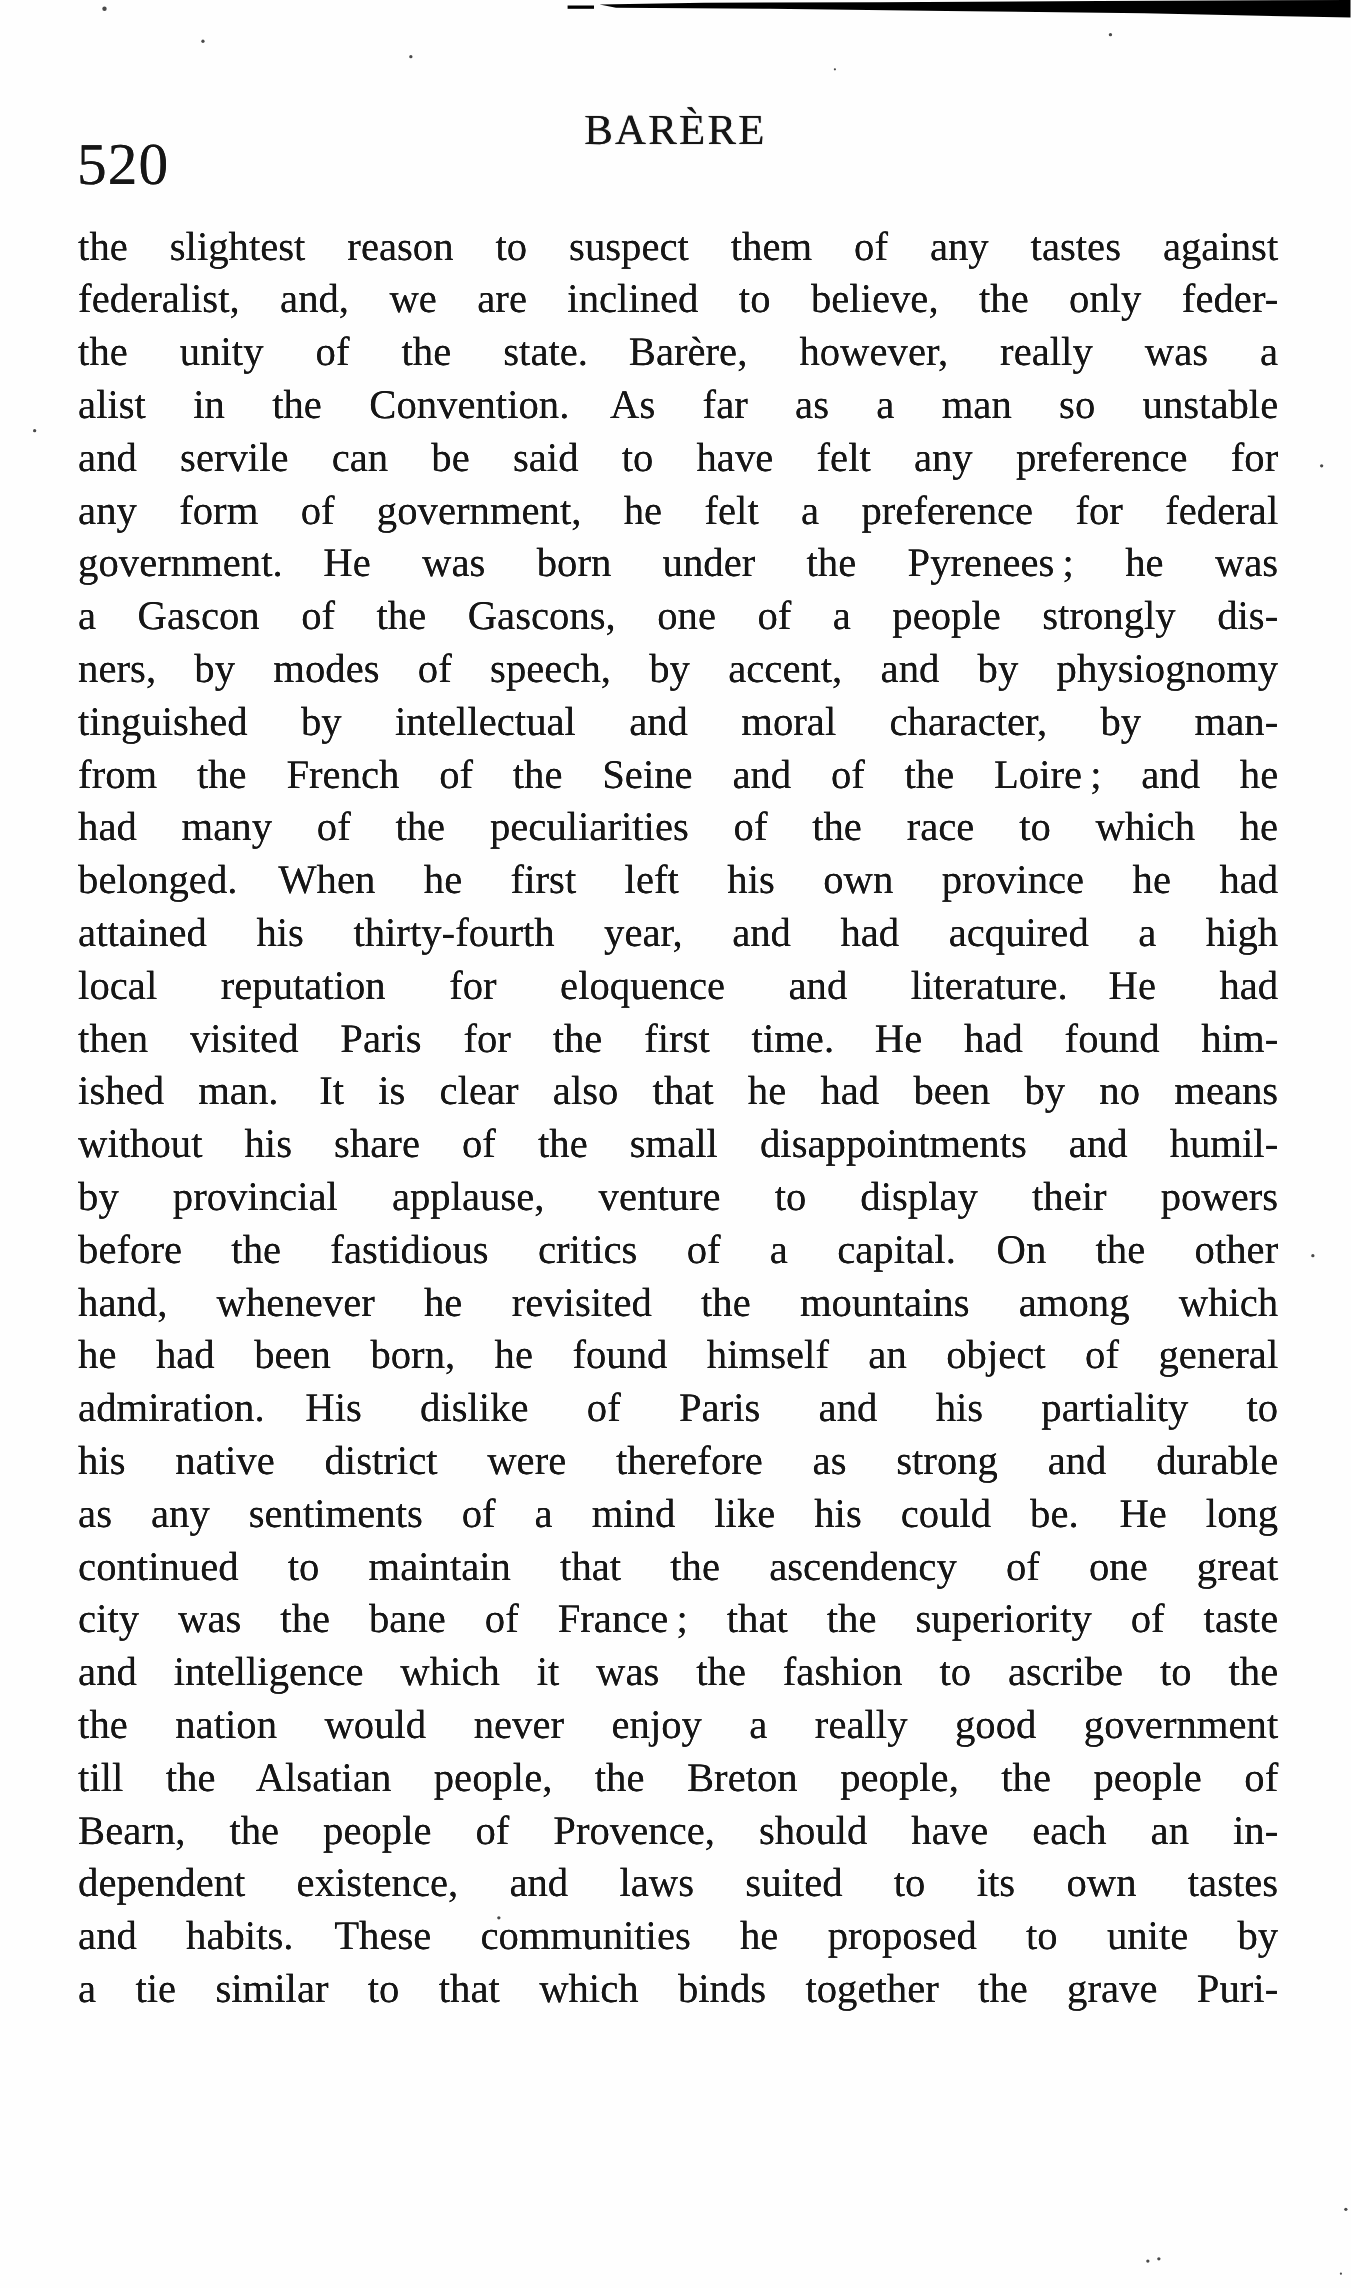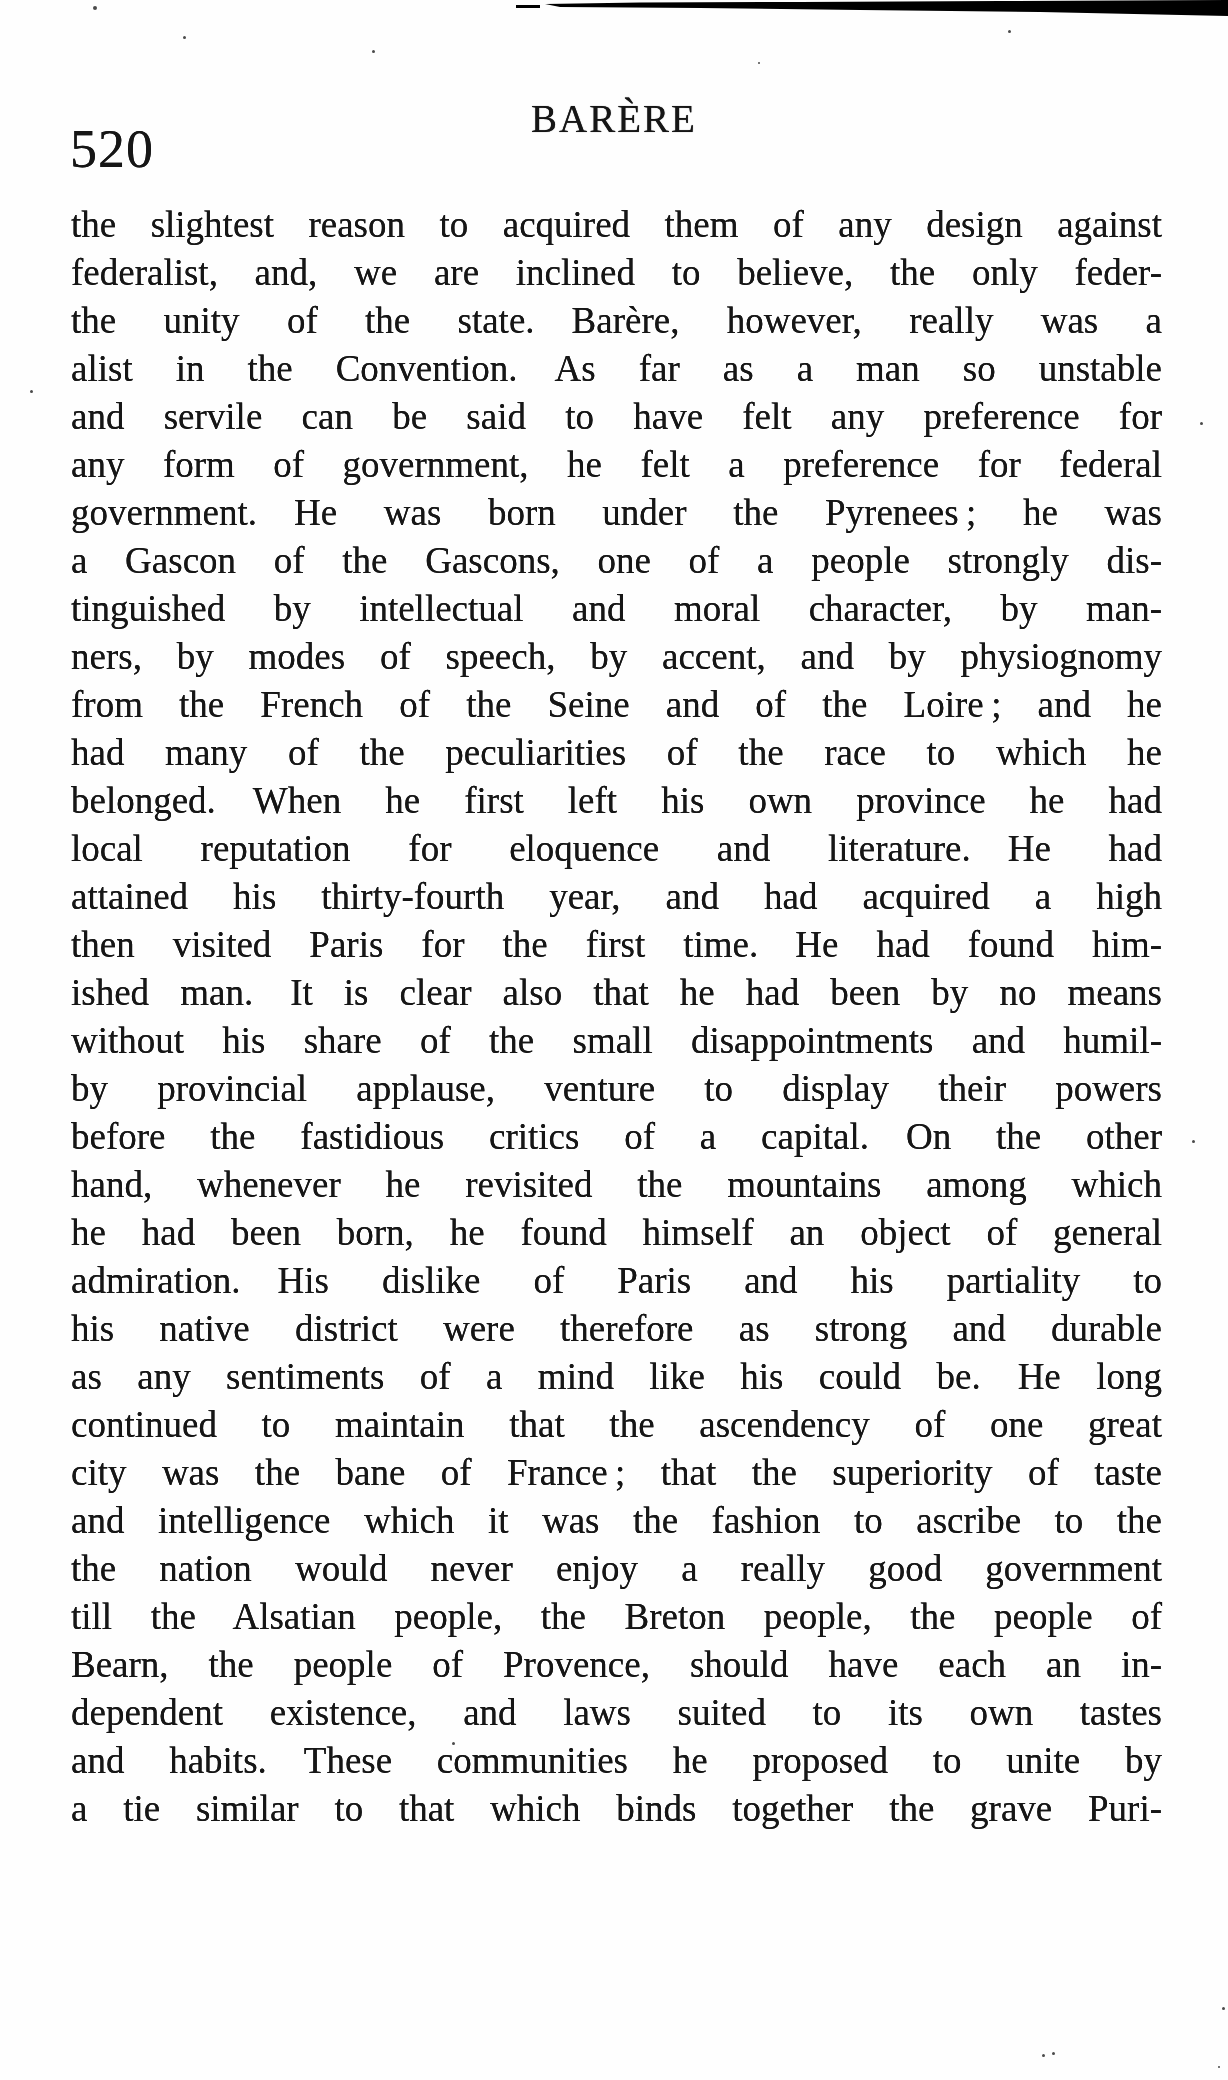--- a/index.html
+++ b/index.html
@@ -72,35 +72,35 @@
   <svg class="edge-artifact" width="1228" height="22" viewBox="0 0 1228 22" aria-hidden="true">
     <rect x="516" y="5" width="24" height="3" fill="#000"></rect>
     <path fill="#000" d="M545 4 L640 2.5 L800 2 L1000 1 L1228 0 L1228 16 L1040 12 L860 10 L700 8 L560 7 Z"></path>
   </svg>
 
   <div class="page-number">520</div>
 
   <div class="running-head">BARÈRE</div>
 
   <div class="text-block">
-      <div class="line">the slightest reason to acquired them of any design against</div>
+      <div class="line">the slightest reason to suspect them of any tastes against</div>
       <div class="line">federalist, and, we are inclined to believe, the only feder-</div>
       <div class="line">the unity of the state. Barère, however, really was a</div>
       <div class="line">alist in the Convention. As far as a man so unstable</div>
       <div class="line">and servile can be said to have felt any preference for</div>
       <div class="line">any form of government, he felt a preference for federal</div>
       <div class="line">government. He was born under the Pyrenees ; he was</div>
       <div class="line">a Gascon of the Gascons, one of a people strongly dis-</div>
+      <div class="line">ners, by modes of speech, by accent, and by physiognomy</div>
       <div class="line">tinguished by intellectual and moral character, by man-</div>
-      <div class="line">ners, by modes of speech, by accent, and by physiognomy</div>
       <div class="line">from the French of the Seine and of the Loire ; and he</div>
       <div class="line">had many of the peculiarities of the race to which he</div>
       <div class="line">belonged. When he first left his own province he had</div>
+      <div class="line">attained his thirty-fourth year, and had acquired a high</div>
       <div class="line">local reputation for eloquence and literature. He had</div>
-      <div class="line">attained his thirty-fourth year, and had acquired a high</div>
       <div class="line">then visited Paris for the first time. He had found him-</div>
       <div class="line">ished man. It is clear also that he had been by no means</div>
       <div class="line">without his share of the small disappointments and humil-</div>
       <div class="line">by provincial applause, venture to display their powers</div>
       <div class="line">before the fastidious critics of a capital. On the other</div>
       <div class="line">hand, whenever he revisited the mountains among which</div>
       <div class="line">he had been born, he found himself an object of general</div>
       <div class="line">admiration. His dislike of Paris and his partiality to</div>
       <div class="line">his native district were therefore as strong and durable</div>
       <div class="line">as any sentiments of a mind like his could be. He long</div>

